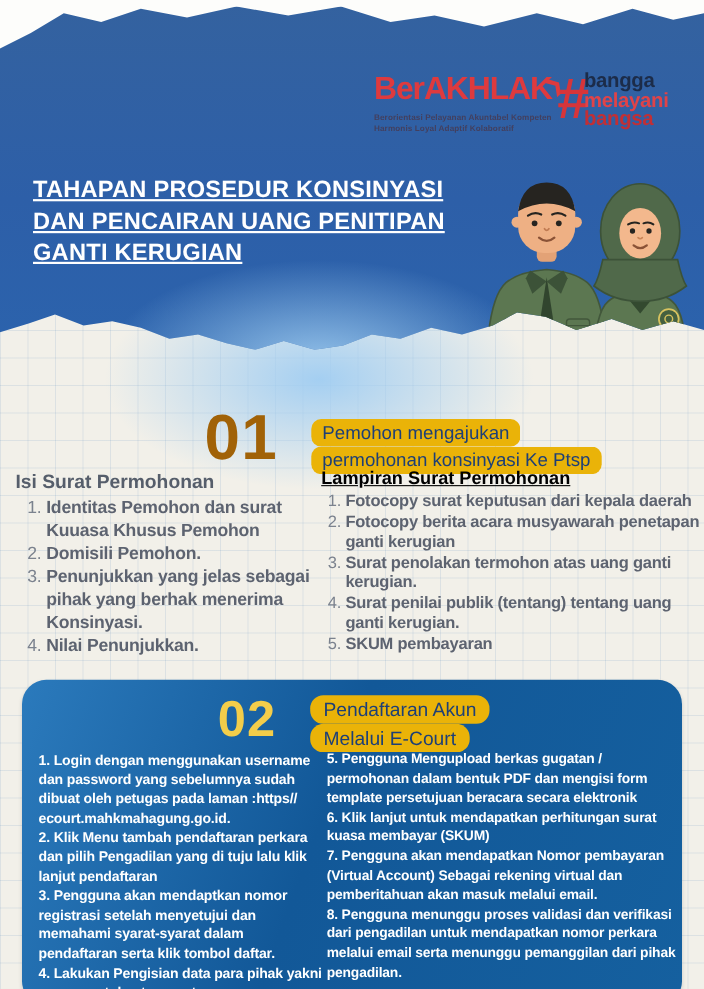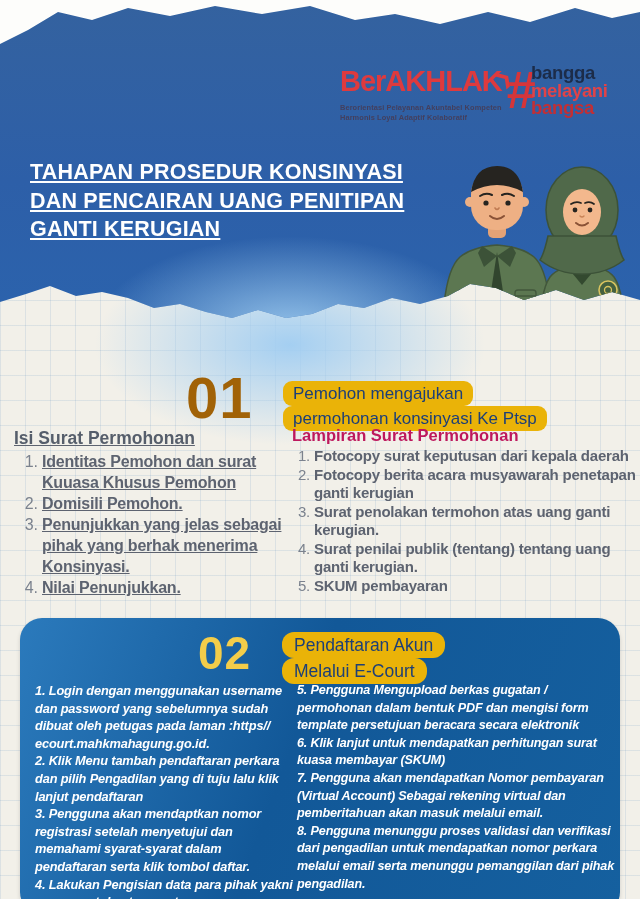--- a/index.html
+++ b/index.html
@@ -44,37 +44,37 @@
     font-size:21.5px;line-height:28.5px;letter-spacing:.2px;white-space:pre-line;text-decoration:underline;}
 
   .officers{position:absolute;right:6px;top:148px;}
 
   
   .step1-num{position:absolute;left:186px;top:364px;color:#a16207;font-weight:800;font-size:58px;letter-spacing:1px;}
   .chip{display:inline;background:#eab308;color:#1d3f77;font-weight:400;
     border-radius:9px;padding:3px 10px;white-space:pre-line;
     -webkit-box-decoration-break:clone;box-decoration-break:clone;}
   .chip1-wrap{position:absolute;left:283px;top:381px;font-size:17px;line-height:25px;}
-  .col-left1{position:absolute;left:12px;top:428px;width:272px;color:#5d6370;text-decoration:underline;}
+  .col-left1{position:absolute;left:12px;top:428px;width:272px;color:#5d6370;}
   .col-left1 h3{margin:0 0 2px 2px;font-size:17.5px;font-weight:800;color:#565e6b;}
   .col-left1 ol{margin:0;padding-left:30px;font-size:16px;font-weight:700;line-height:21px;letter-spacing:-.2px;}
   .col-right1{position:absolute;left:288px;top:426px;width:352px;color:#5d6370;}
-  .col-right1 h3{margin:0 0 2px 4px;font-size:16.5px;font-weight:800;color:#be185d;}
+  .col-right1 h3{margin:0 0 2px 4px;font-size:16.5px;font-weight:800;color:#000000;text-decoration:underline;}
   .col-right1 ol{margin:0;padding-left:26px;font-size:15px;font-weight:700;line-height:18.5px;letter-spacing:-.2px;}
   ol li::marker{font-weight:400;color:#7b828e;}
 
   
   .card2{position:absolute;left:20px;top:618px;width:600px;height:296px;border-radius:22px;
     background:linear-gradient(110deg,#2b7abc 0%, #125898 45%, #15609f 100%);
     box-shadow:0 2px 4px rgba(0,0,0,.15);}
   .step2-num{position:absolute;left:178px;top:8px;color:#f3cd4a;font-weight:800;font-size:46px;letter-spacing:1px;}
   .chip2-wrap{position:absolute;left:262px;top:14px;font-size:17.5px;line-height:26px;}
   .chip2-wrap .chip{border-radius:12px;padding:3px 12px;}
   .card-col{position:absolute;top:64px;color:#fff;font-weight:700;font-size:12.8px;line-height:17.6px;letter-spacing:-.15px;}
-  .card-col p{margin:0;font-style:italic;}
+  .card-col p{margin:0;}
   .card-col.left{left:15px;width:258px;}
   .card-col.right{left:277px;width:318px;font-size:12.6px;}
 </style>
 </head>
 <body>
 
 <div class="page">
   <div class="paper-bg"></div>
   <div class="white-top"></div>
   <div class="glow"></div>

